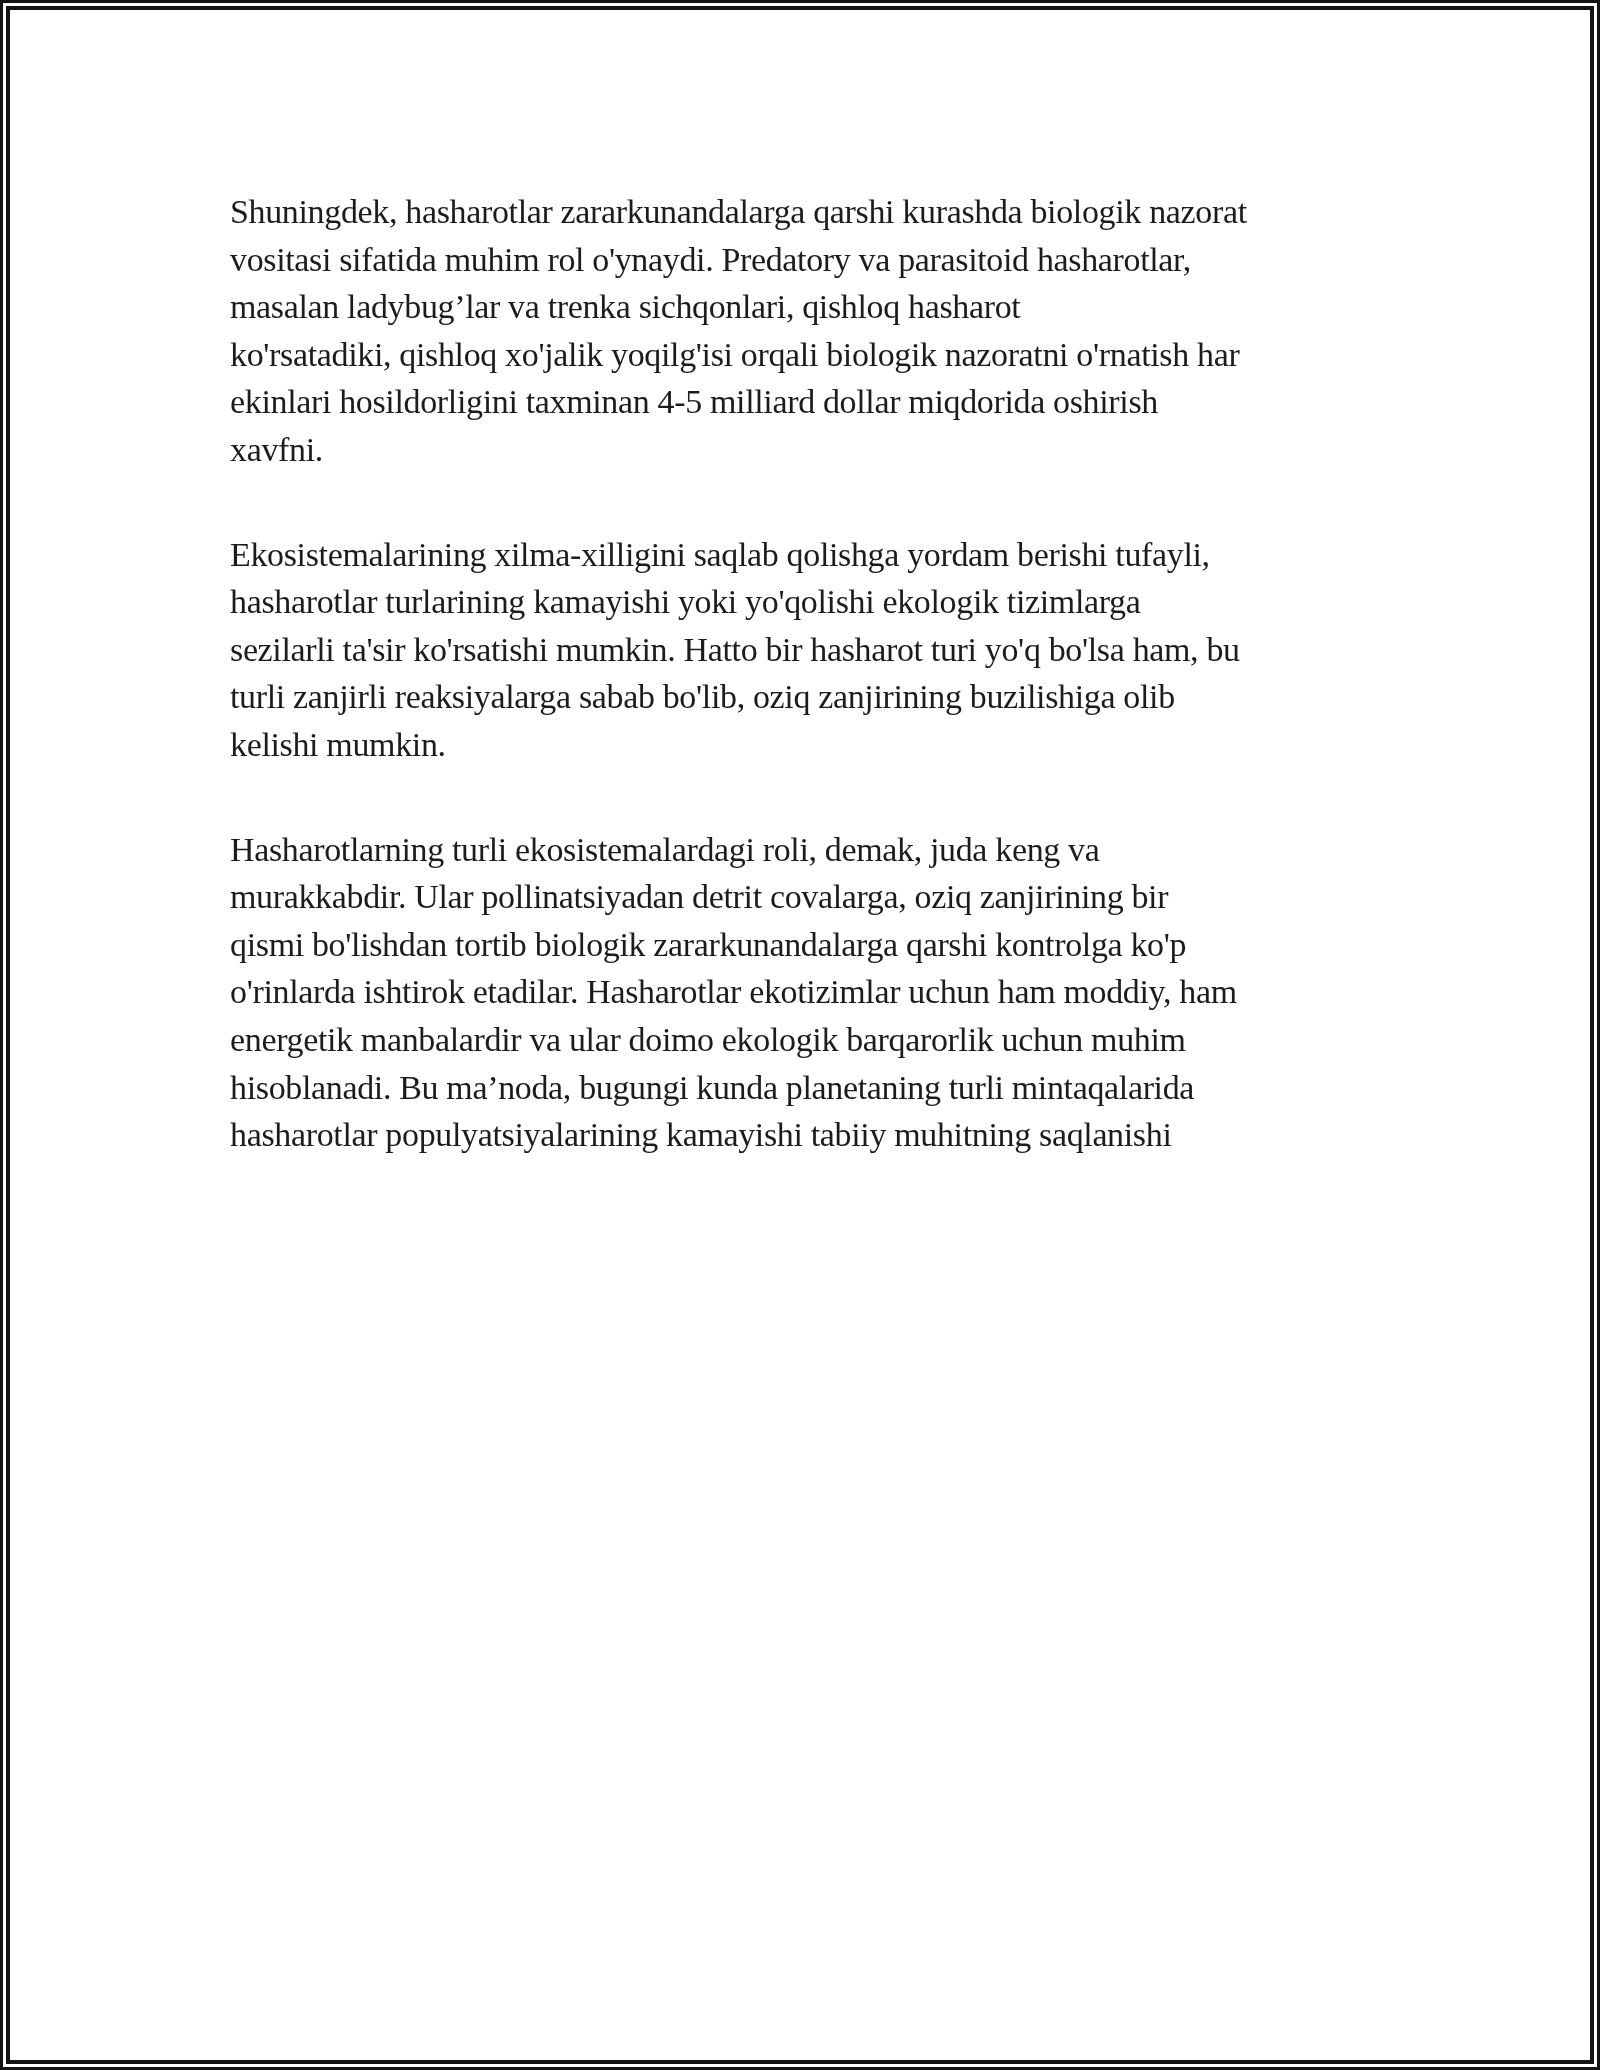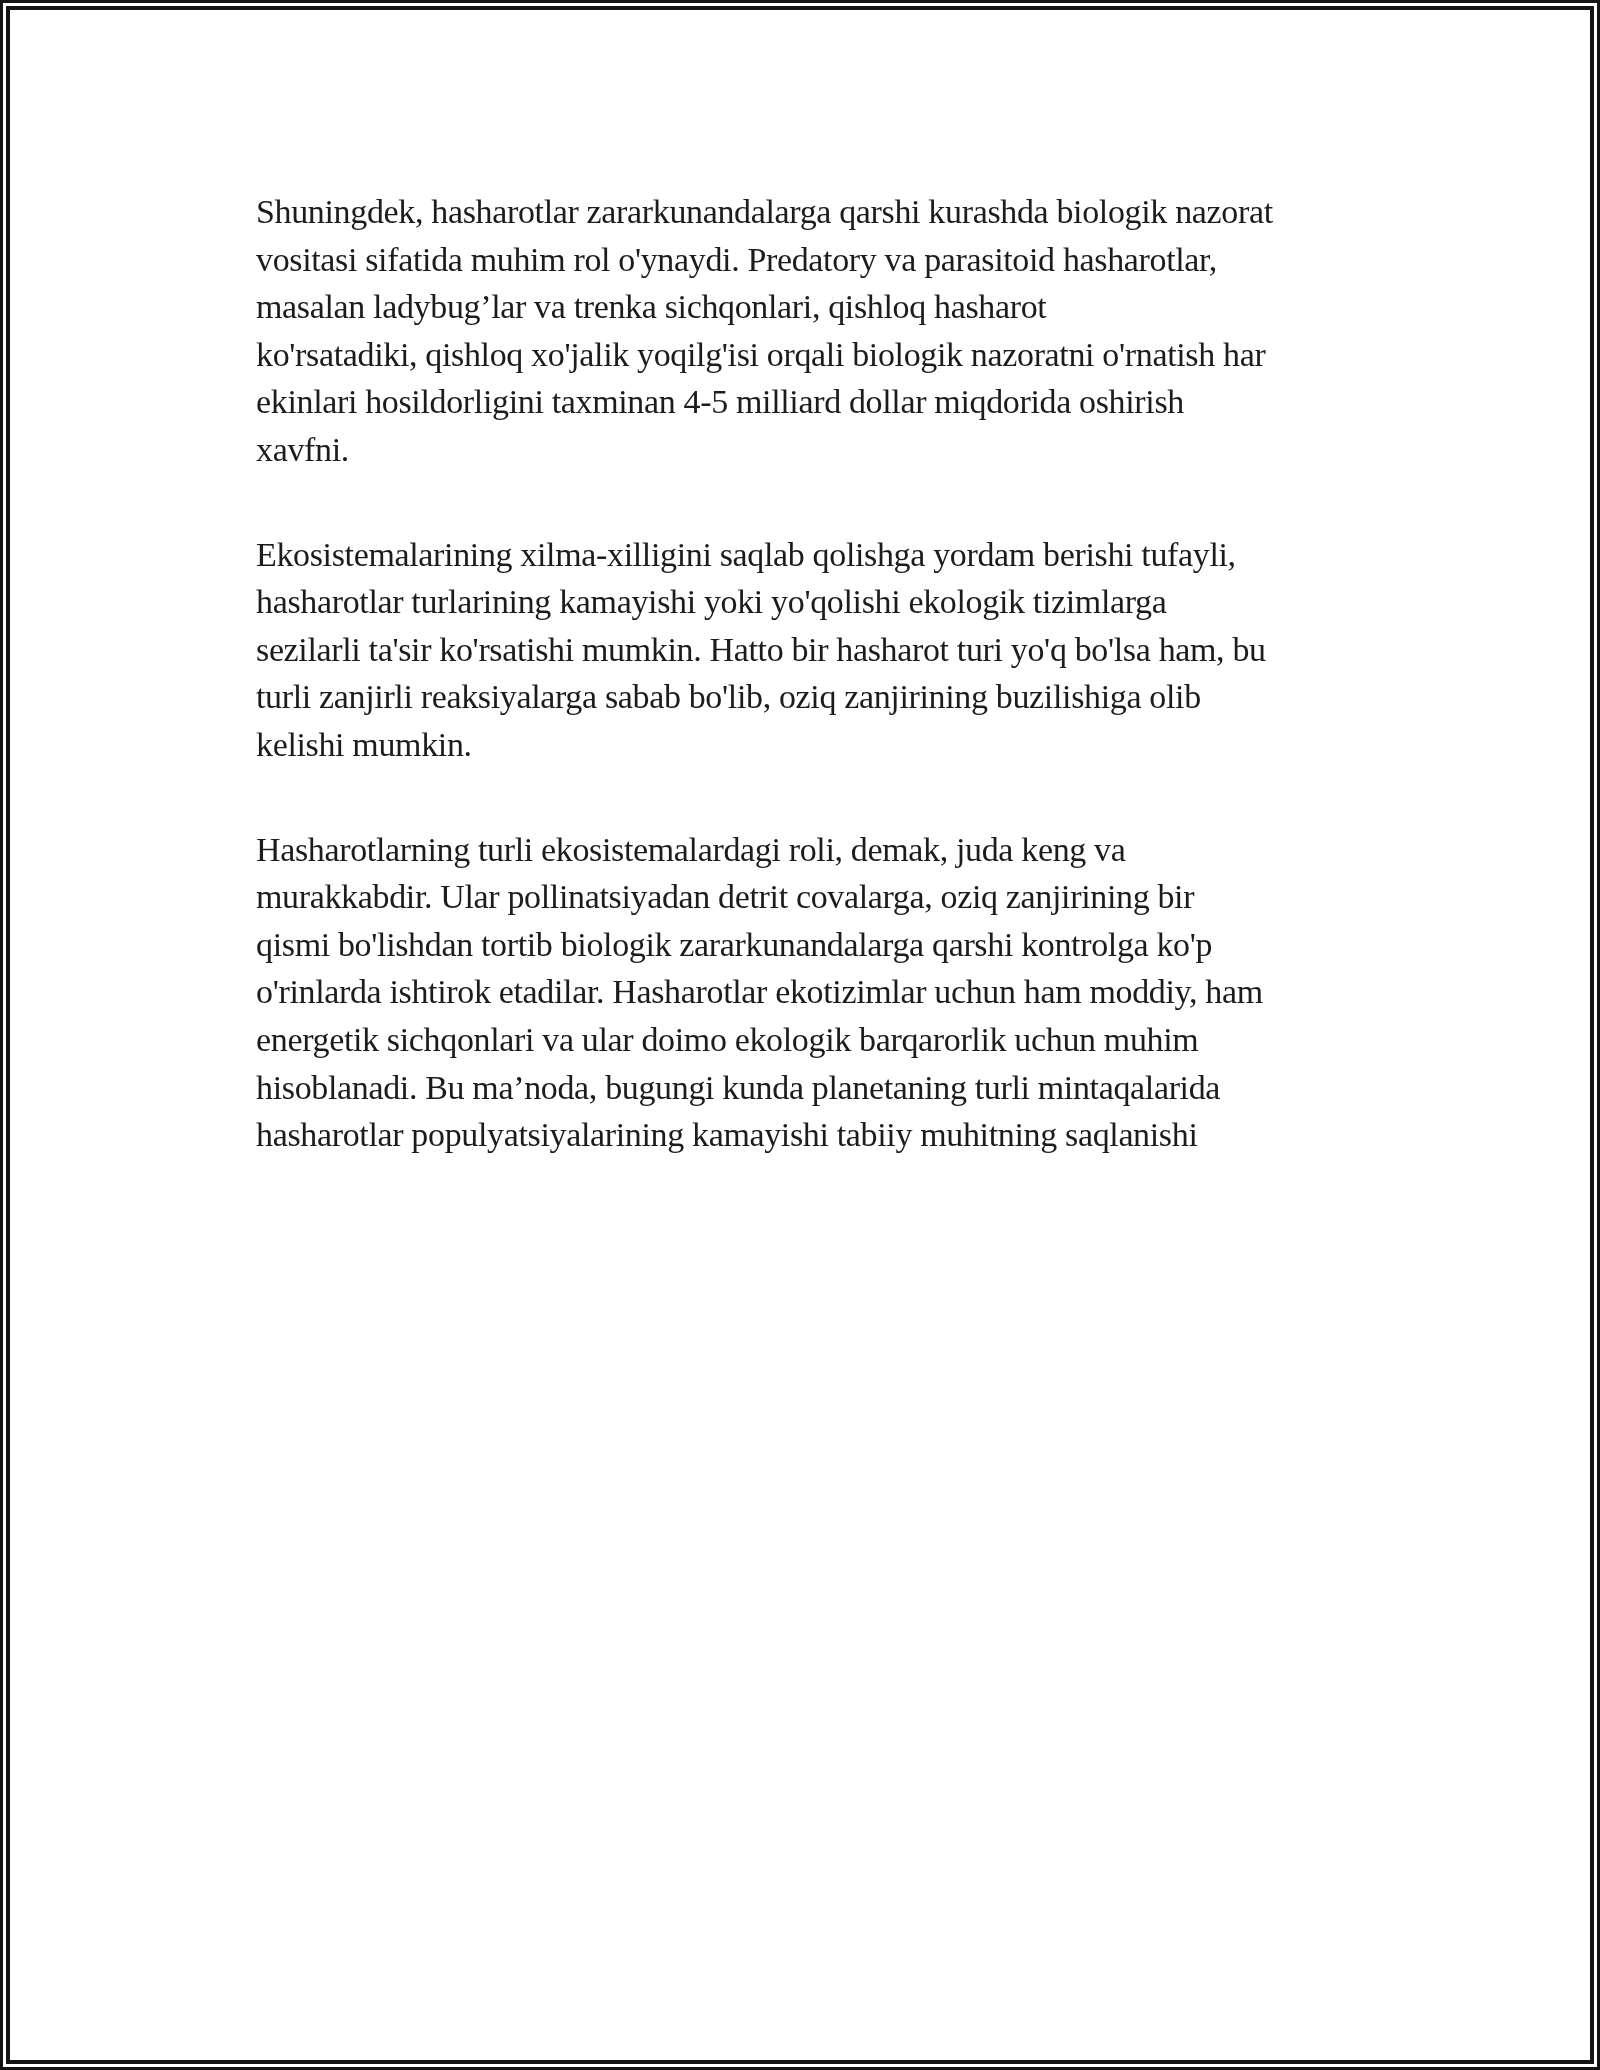--- a/index.html
+++ b/index.html
@@ -28,21 +28,20 @@
     pointer-events: none;
   }
   .text-block {
     position: absolute;
     left: 230px;
     top: 188px;
     color: #1c1c1c;
     font-size: 34px;
     line-height: 47.6px;
     letter-spacing: -0.35px;
-    margin-left: 26px;
   }
   .paragraph {
     margin: 0 0 57px 0;
     padding: 0;
   }
   .line {
     white-space: pre;
   }
 </style>
 </head>
@@ -65,18 +64,18 @@
         <div class="line">hasharotlar turlarining kamayishi yoki yo'qolishi ekologik tizimlarga</div>
         <div class="line">sezilarli ta'sir ko'rsatishi mumkin. Hatto bir hasharot turi yo'q bo'lsa ham, bu</div>
         <div class="line">turli zanjirli reaksiyalarga sabab bo'lib, oziq zanjirining buzilishiga olib</div>
         <div class="line">kelishi mumkin.</div>
       </div>
       <div class="paragraph">
         <div class="line">Hasharotlarning turli ekosistemalardagi roli, demak, juda keng va</div>
         <div class="line">murakkabdir. Ular pollinatsiyadan detrit covalarga, oziq zanjirining bir</div>
         <div class="line">qismi bo'lishdan tortib biologik zararkunandalarga qarshi kontrolga ko'p</div>
         <div class="line">o'rinlarda ishtirok etadilar. Hasharotlar ekotizimlar uchun ham moddiy, ham</div>
-        <div class="line">energetik sichqonlari va ular doimo ekologik barqarorlik uchun muhim</div>
+        <div class="line">energetik manbalardir va ular doimo ekologik barqarorlik uchun muhim</div>
         <div class="line">hisoblanadi. Bu ma’noda, bugungi kunda planetaning turli mintaqalarida</div>
         <div class="line">hasharotlar populyatsiyalarining kamayishi tabiiy muhitning saqlanishi</div>
       </div>
     </div>
 </div>
 
 </body></html>

